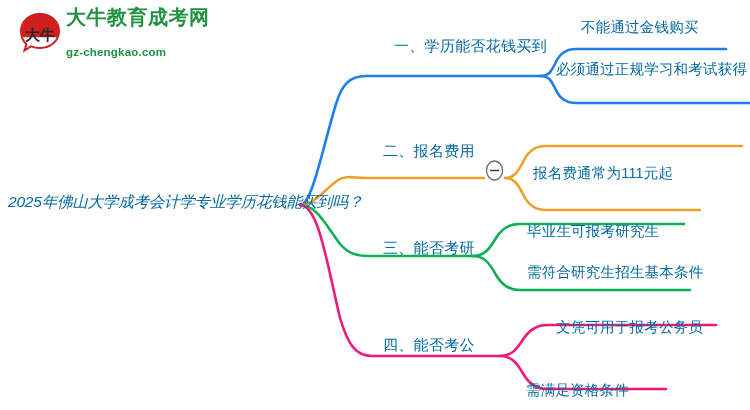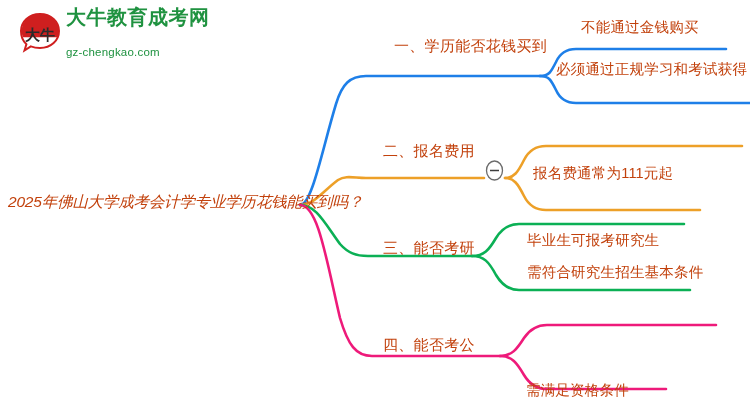--- a/index.html
+++ b/index.html
@@ -47,42 +47,42 @@
   .logo-title {
     font-size: 20px;
     font-weight: bold;
     color: #1f9240;
     letter-spacing: 0.5px;
     line-height: 1.05;
     white-space: nowrap;
   }
   .logo-sub {
     font-size: 11.5px;
-    font-weight: normal;
+    font-weight: bold;
     color: #1f9240;
     letter-spacing: 0.2px;
     line-height: 1.3;
     margin-top: 17px;
     white-space: nowrap;
   }
 
   
   #wires {
     position: absolute;
     left: 0;
     top: 0;
     width: 750px;
     height: 410px;
     pointer-events: none;
   }
 
   
   .node-text {
     position: absolute;
-    color: #c2410c;
+    color: #0369a1;
     white-space: nowrap;
     line-height: 1;
   }
   .root-node {
     left: 8px;
     top: 194px;
     font-size: 15.5px;
     font-weight: normal;
     letter-spacing: -0.2px;
     font-style: italic;
@@ -98,21 +98,21 @@
 
   .b1-label { left: 394px; top: 38px; }
   .b2-label { left: 383px; top: 143px; }
   .b3-label { left: 383px; top: 240px; }
   .b4-label { left: 383px; top: 337px; }
 
   .l1a { left: 581px; top: 20px; }
   .l1b { left: 556px; top: 62px; }
   .l2a { left: 533px; top: 118px; }
   .l2b { left: 533px; top: 166px; }
-  .l3a { left: 527px; top: 233px; }
+  .l3a { left: 527px; top: 224px; }
   .l3b { left: 527px; top: 265px; }
   .l4a { left: 556px; top: 320px; }
   .l4b { left: 526px; top: 364px; margin-top: 19px; }
 
   .collapse-btn {
     position: absolute;
     left: 484px;
     top: 160px;
     width: 21px;
     height: 21px;
@@ -175,15 +175,16 @@
   </div>
 
   <div class="node-text leaf-label l1a">不能通过金钱购买</div>
   <div class="node-text leaf-label l1b">必须通过正规学习和考试获得</div>
 
   <div class="node-text leaf-label l2b">报名费通常为111元起</div>
 
   <div class="node-text leaf-label l3a">毕业生可报考研究生</div>
   <div class="node-text leaf-label l3b">需符合研究生招生基本条件</div>
 
+  <div class="node-text leaf-label l4a">文凭可用于报考公务员</div>
   <div class="node-text leaf-label l4b">需满足资格条件</div>
 
 </div>
 
 </body></html>

